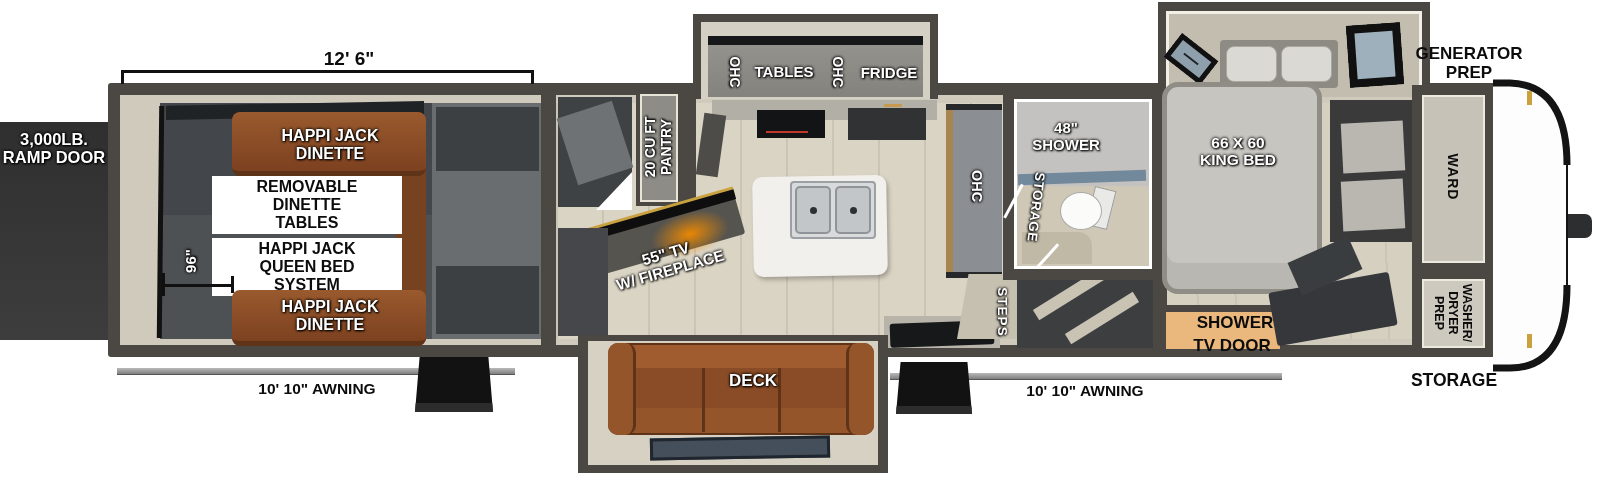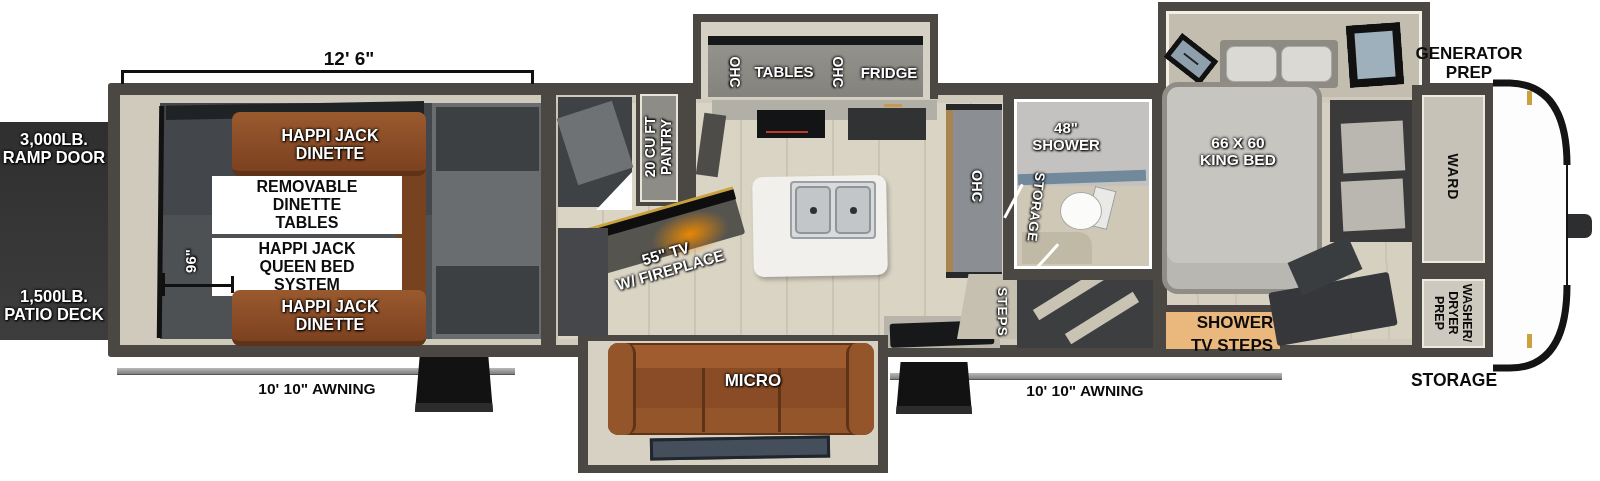--- a/index.html
+++ b/index.html
@@ -148,22 +148,20 @@
   <div style="left:122px;top:70px;width:411px;height:3px;background:#101010;"></div>
   <div style="left:121px;top:70px;width:3px;height:14px;background:#101010;"></div>
   <div style="left:531px;top:70px;width:3px;height:14px;background:#101010;"></div>
 
   <div style="left:162px;top:273px;width:3px;height:23px;background:#101010;z-index:20;"></div>
   <div style="left:162px;top:284px;width:72px;height:3px;background:#101010;z-index:20;"></div>
   <div style="left:231px;top:276px;width:3px;height:17px;background:#101010;z-index:20;"></div>
 
   <div class="lbl w" style="left:54px;top:148px;font-size:16.5px;">3,000LB.
 RAMP DOOR</div>
-  <div class="lbl w" style="left:54px;top:305px;font-size:16.5px;">1,500LB.
-PATIO DECK</div>
   <div class="lbl b" style="left:349px;top:59px;font-size:19px;">12' 6"</div>
   <div class="lbl w" style="left:191px;top:261px;font-size:15px;transform:translate(-50%,-50%) rotate(-90deg);">96"</div>
 
   <div class="lbl w" style="left:330px;top:145px;font-size:16px;">HAPPI JACK
 DINETTE</div>
   <div class="lbl b" style="left:307px;top:205px;font-size:16px;">REMOVABLE
 DINETTE
 TABLES</div>
   <div class="lbl b" style="left:307px;top:267px;font-size:16px;">HAPPI JACK
 QUEEN BED
@@ -178,31 +176,31 @@
 PANTRY</div>
   <div class="lbl w" style="left:668px;top:262px;font-size:15.5px;transform:translate(-50%,-50%) rotate(-16deg);">55" TV
 W/ FIREPLACE</div>
 
   <div class="lbl w" style="left:734px;top:72px;font-size:14px;transform:translate(-50%,-50%) rotate(90deg);">OHC</div>
   <div class="lbl w" style="left:784px;top:72px;font-size:15px;">TABLES</div>
   <div class="lbl w" style="left:837px;top:72px;font-size:14px;transform:translate(-50%,-50%) rotate(90deg);">OHC</div>
   <div class="lbl w" style="left:889px;top:73px;font-size:15px;">FRIDGE</div>
   <div class="lbl w" style="left:977px;top:186px;font-size:14.5px;transform:translate(-50%,-50%) rotate(90deg);">OHC</div>
 
-  <div class="lbl w" style="left:753px;top:381px;font-size:17px;">MICRO</div>
+  <div class="lbl w" style="left:753px;top:381px;font-size:17px;">DECK</div>
   <div class="lbl w" style="left:1002px;top:312px;font-size:13.5px;letter-spacing:1px;transform:translate(-50%,-50%) rotate(90deg);">STEPS</div>
 
   <div class="lbl w" style="left:1066px;top:137px;font-size:15px;">48"
 SHOWER</div>
   <div class="lbl w" style="left:1036px;top:207px;font-size:13.5px;letter-spacing:.5px;transform:translate(-50%,-50%) rotate(97deg);">STORAGE</div>
 
   <div class="lbl w" style="left:1238px;top:151px;font-size:15.5px;">66 X 60
 KING BED</div>
   <div class="lbl b" style="left:1235px;top:323px;font-size:17px;">SHOWER</div>
-  <div class="lbl b" style="left:1232px;top:346px;font-size:17px;">TV STEPS</div>
+  <div class="lbl b" style="left:1232px;top:346px;font-size:17px;">TV DOOR</div>
   <div class="lbl b" style="left:1452px;top:177px;font-size:14px;letter-spacing:1px;transform:translate(-50%,-50%) rotate(90deg);">WARD</div>
   <div class="lbl b" style="left:1453px;top:313px;font-size:12.5px;transform:translate(-50%,-50%) rotate(90deg);">WASHER/
 DRYER
 PREP</div>
 
   <div class="lbl b" style="left:1469px;top:63px;font-size:17px;z-index:50;">GENERATOR
 PREP</div>
   <div class="lbl b" style="left:1454px;top:381px;font-size:17.5px;z-index:50;">STORAGE</div>
 
 </div>

